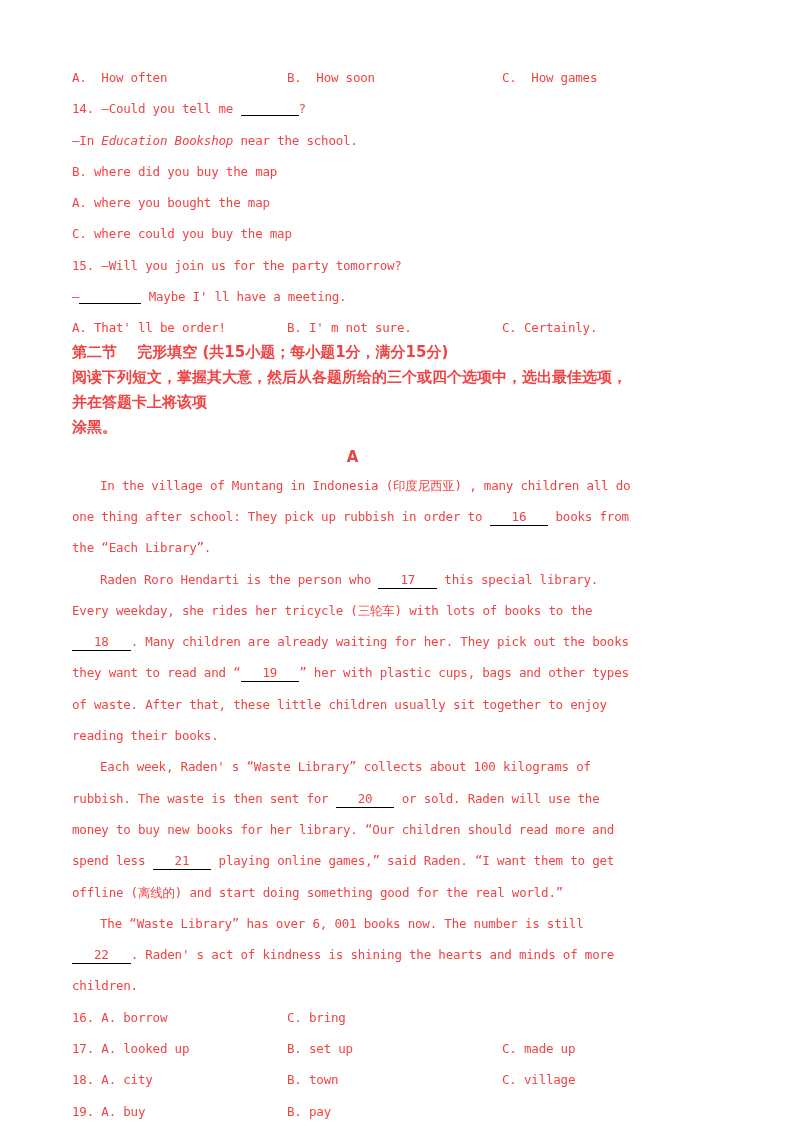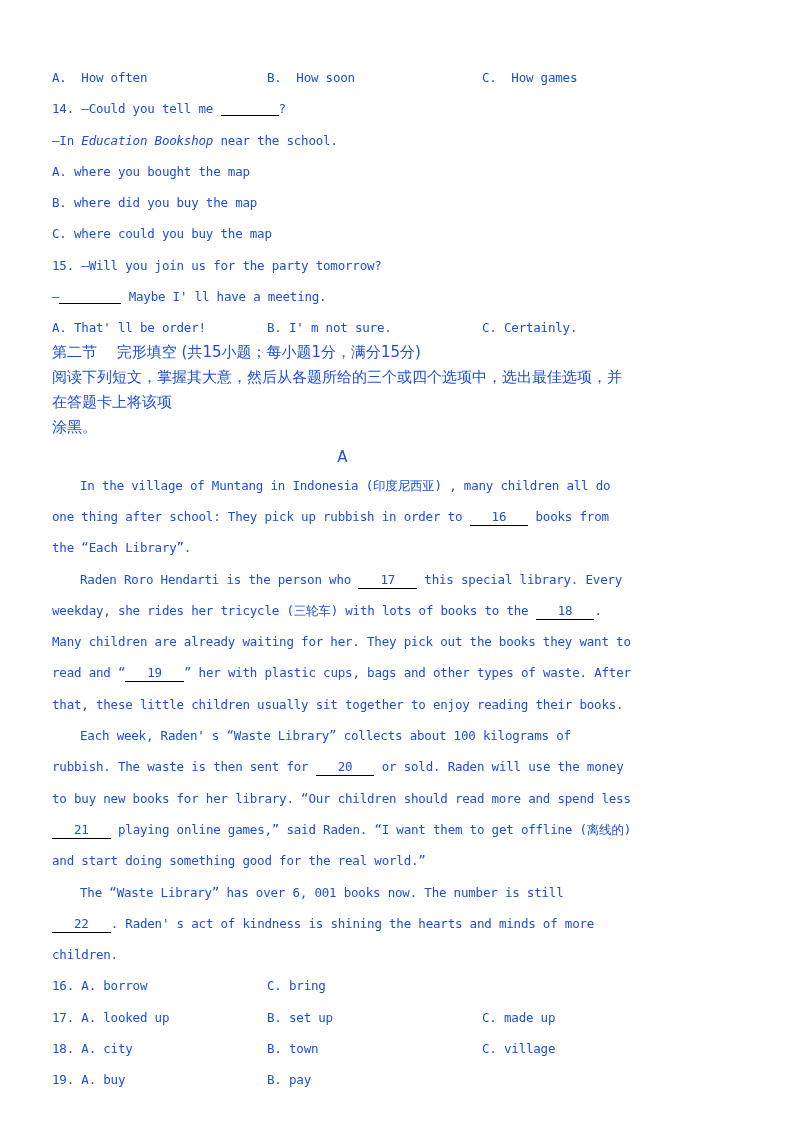--- a/index.html
+++ b/index.html
@@ -1,32 +1,32 @@
 <!DOCTYPE html>
 <html><head>
 <meta charset="utf-8">
 <style>
   html, body { margin: 0; padding: 0; background: #ffffff; }
   body { width: 794px; height: 1123px; }
   .page {
     box-sizing: border-box;
     width: 705px; height: 1123px;
-    padding: 62px 72px 0 52px;
+    padding: 62px 72px 0 72px;
     background: #ffffff;
-    color: #1d4ed8;
+    color: #ef4444;
     font-family: "DejaVu Sans Mono", "Liberation Mono", monospace;
     font-size: 12.5px;
     letter-spacing: -0.2px;
   }
   .page p { margin: 0; line-height: 31.3px; white-space: pre-wrap; }
   .row3 { display: grid; grid-template-columns: 215px 215px 1fr; white-space: normal; }
   .row3 span { white-space: pre; }
   .zh {
     font-family: "DejaVu Sans", "Liberation Sans", sans-serif;
-    font-weight: normal;
+    font-weight: bold;
     font-size: 15px;
     line-height: 25px !important;
     letter-spacing: 0;
   }
   .zh-first { margin-top: -4px !important; }
   .label-a { text-align: center; line-height: 26px !important; margin-top: 4px !important; }
   .para { text-indent: 28px; }
   .uline {
     display: inline-block;
     width: 58px;
@@ -44,22 +44,22 @@
 <body>
 
 <div class="page">
 
   <p class="row3"><span>A.  How often</span><span>B.  How soon</span><span>C.  How games</span></p>
 
   <p><span>14. —Could you tell me </span><span class="uline"></span><span>?</span></p>
 
   <p><span>—In </span><i class="bk">Education Bookshop</i><span> near the school.</span></p>
 
+  <p>B. where did you buy the map</p>
   <p>A. where you bought the map</p>
-  <p>B. where did you buy the map</p>
   <p>C. where could you buy the map</p>
 
   <p>15. —Will you join us for the party tomorrow?</p>
 
   <p><span>—</span><span class="uline uline-15"></span><span> Maybe I' ll have a meeting.</span></p>
 
   <p class="row3"><span>A. That' ll be order!</span><span>B. I' m not sure.</span><span>C. Certainly.</span></p>
 
   <p class="zh zh-first">第二节　 完形填空 (共15小题；每小题1分，满分15分)</p>
   <p class="zh">阅读下列短文，掌握其大意，然后从各题所给的三个或四个选项中，选出最佳选项，并在答题卡上将该项</p>

